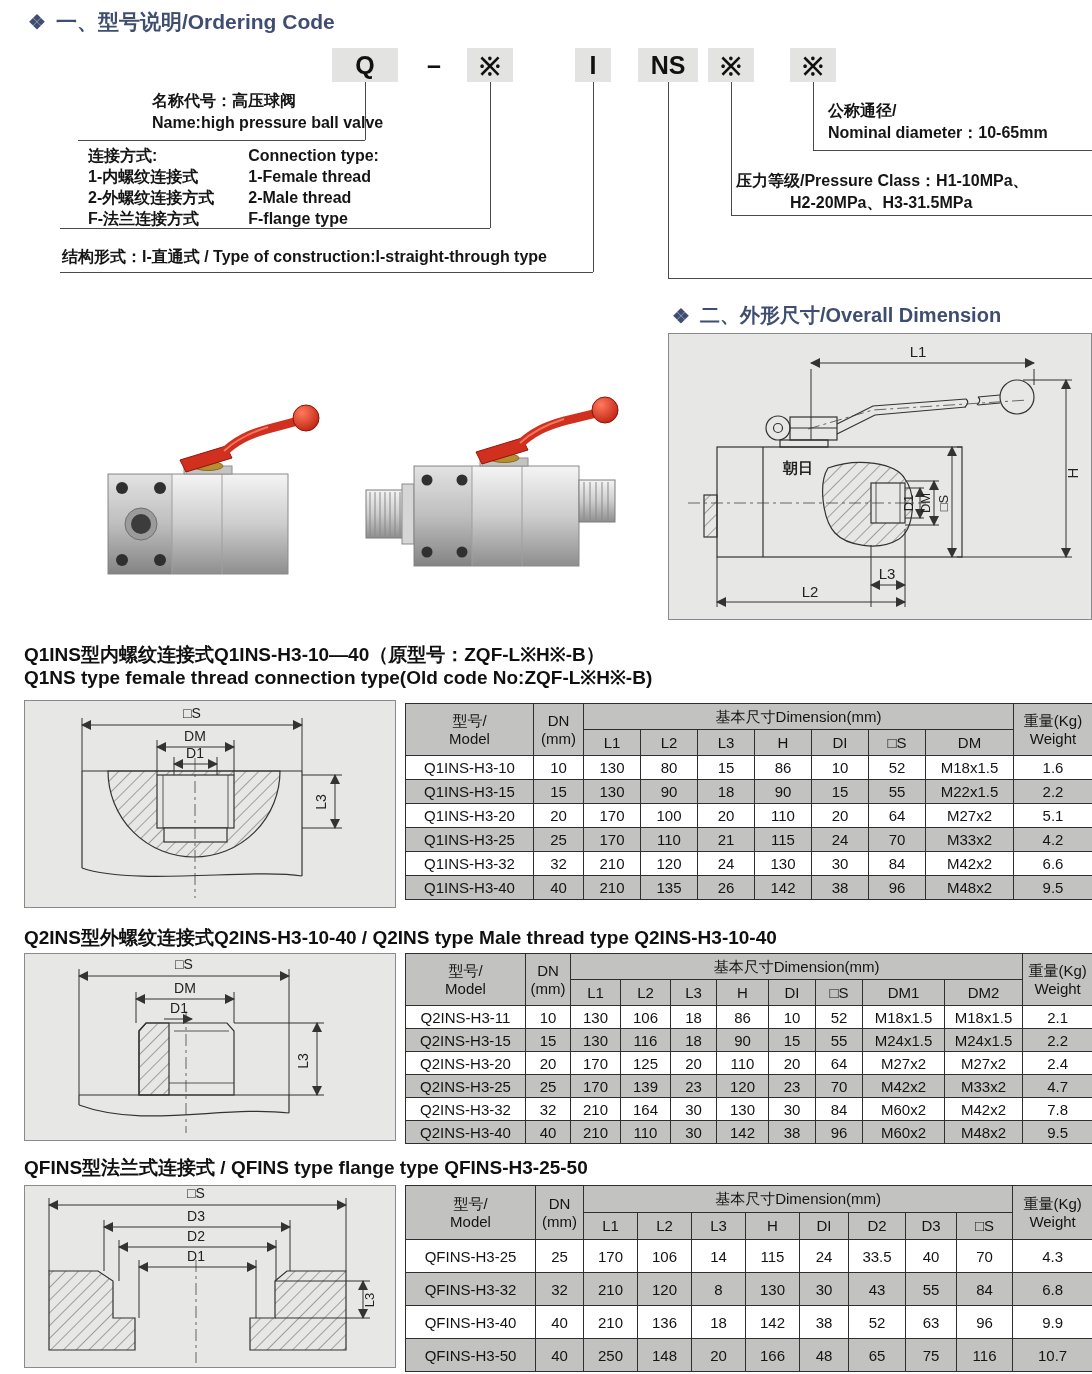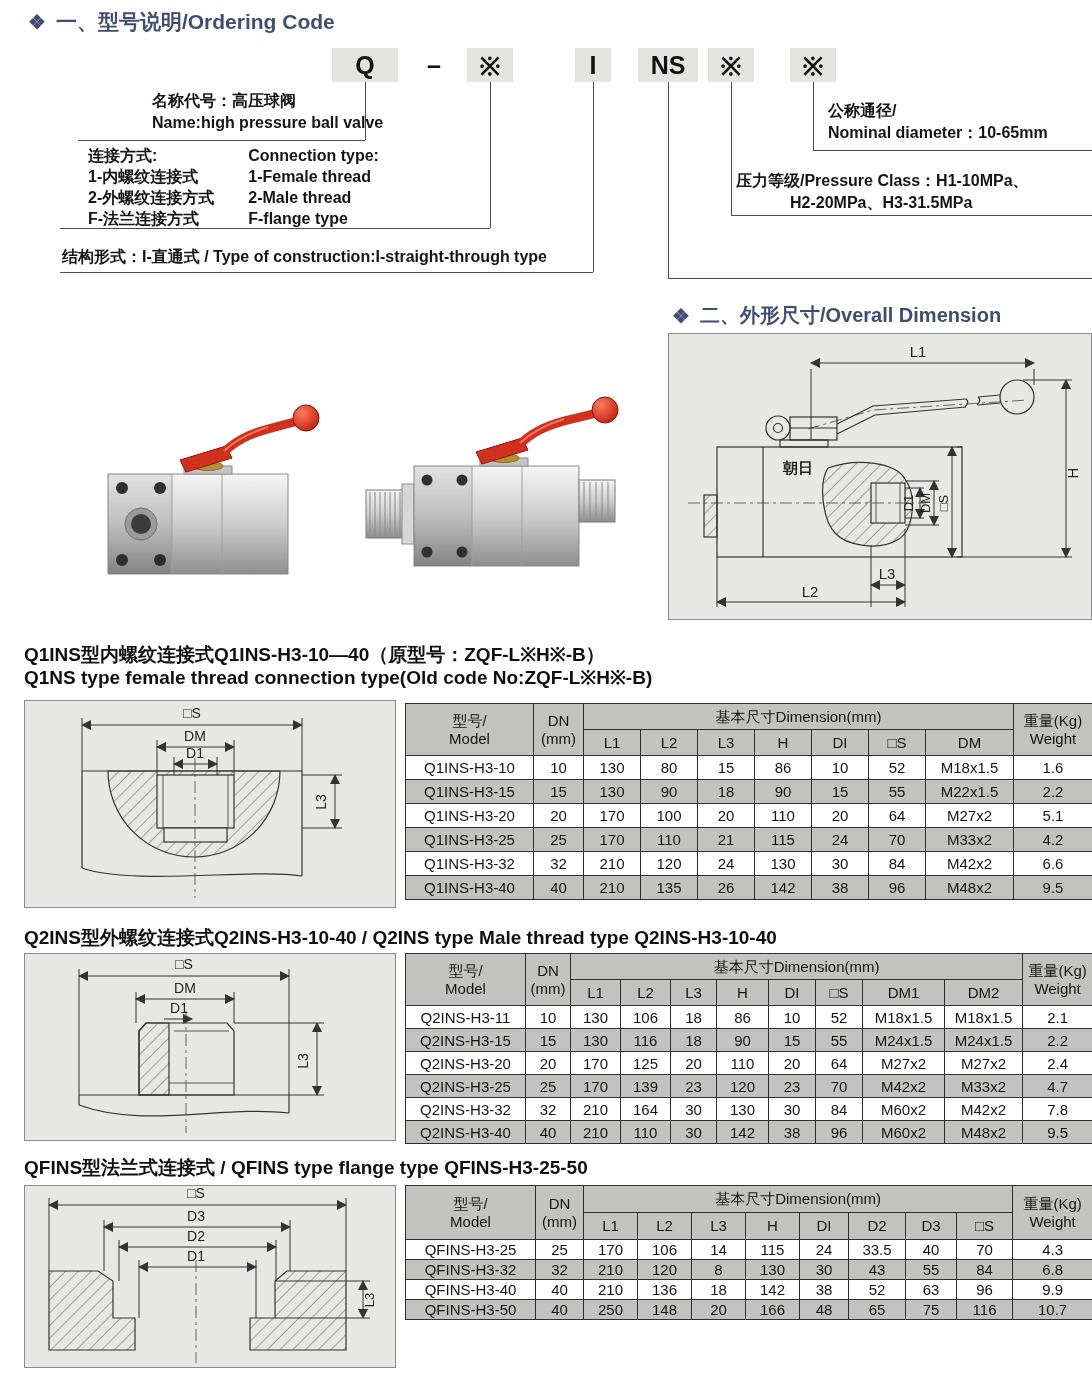--- a/index.html
+++ b/index.html
@@ -20,21 +20,21 @@
   .two-col .ln{line-height:21px;}
   .tbl-title{position:absolute;font-weight:bold;font-size:19px;line-height:23px;color:#101010;white-space:nowrap;}
   .panel{position:absolute;}
   table.dim{position:absolute;border-collapse:collapse;table-layout:fixed;background:#fff;
             font-size:15px;text-align:center;color:#141414;}
   table.dim th,table.dim td{border:1px solid #2e2e2e;padding:0 2px;font-weight:normal;overflow:hidden;}
   table.dim thead th{background:#c2c2c0;line-height:18px;}
   table.dim tbody tr:nth-child(even){background:#c2c2c0;}
   table.t1 thead tr{height:26px;} table.t1 tbody tr{height:24px;}
   table.t2 thead tr{height:26px;} table.t2 tbody tr{height:23px;}
-  table.t3 thead tr{height:27px;} table.t3 tbody tr{height:20px;}
+  table.t3 thead tr{height:27px;} table.t3 tbody tr{height:33px;}
   svg text{font-family:"Liberation Sans",sans-serif;}
 </style>
 </head>
 <body>
 
 <div class="page">
 
   <div class="sec-head" style="left:28px;top:8px;">
     <span class="dia">❖</span>
     <span>一、型号说明/Ordering Code</span>

